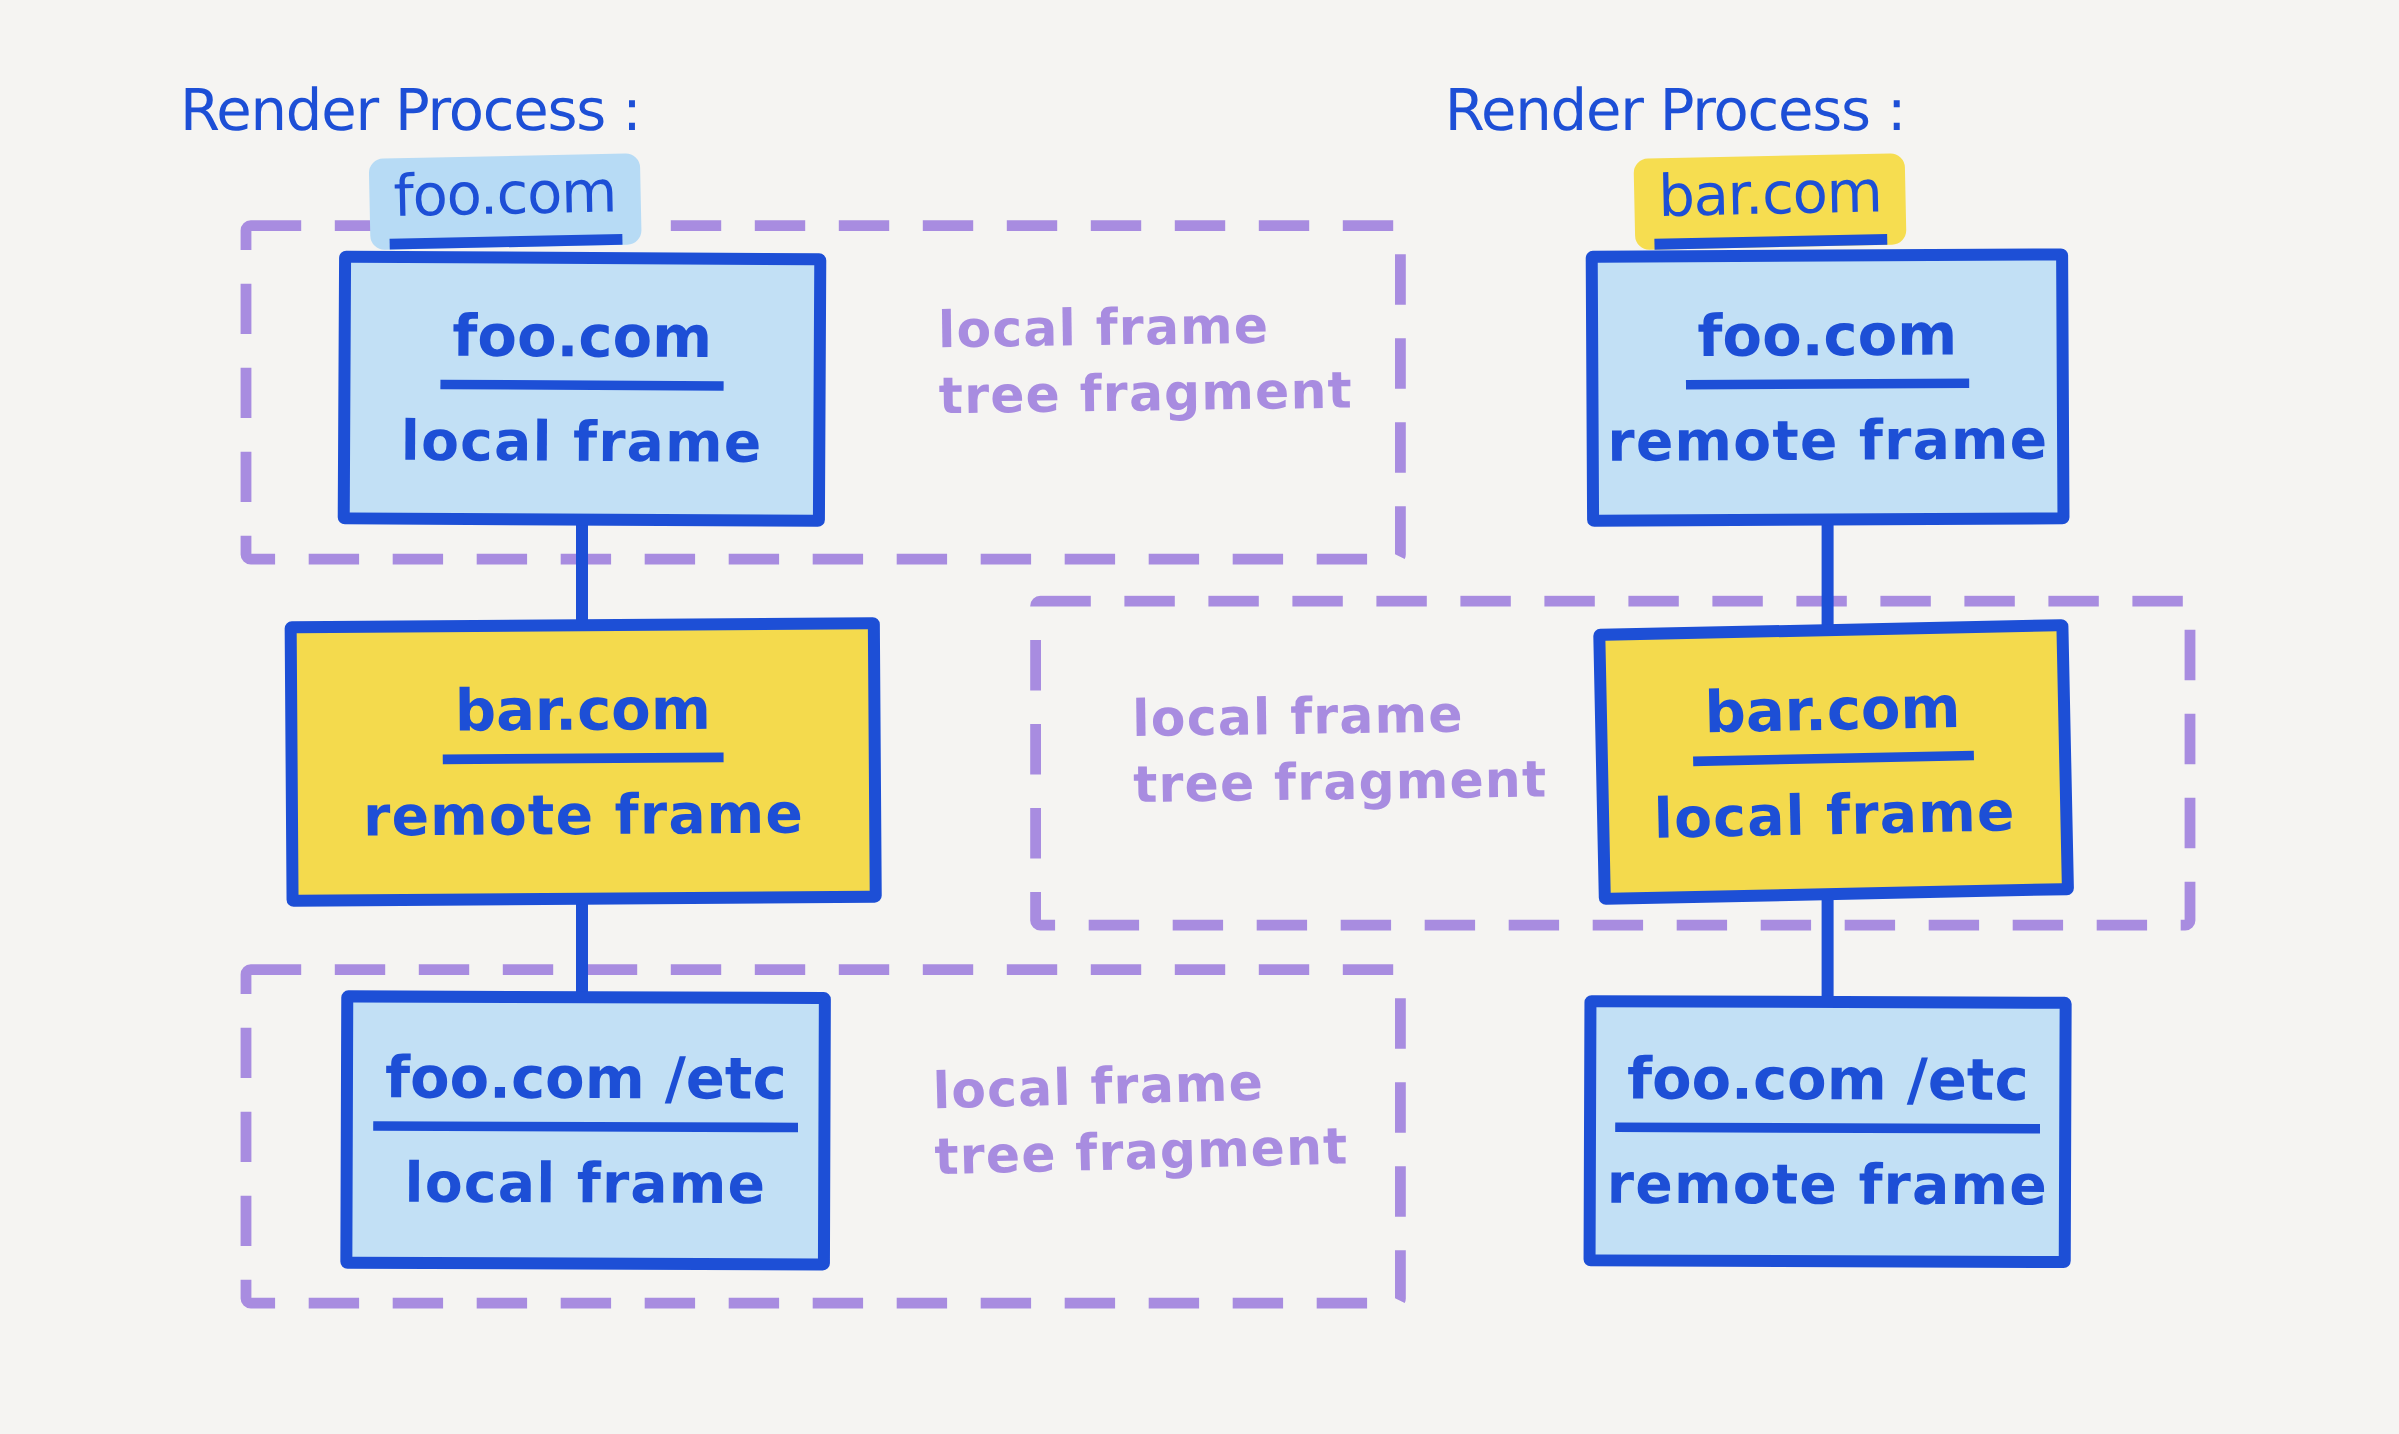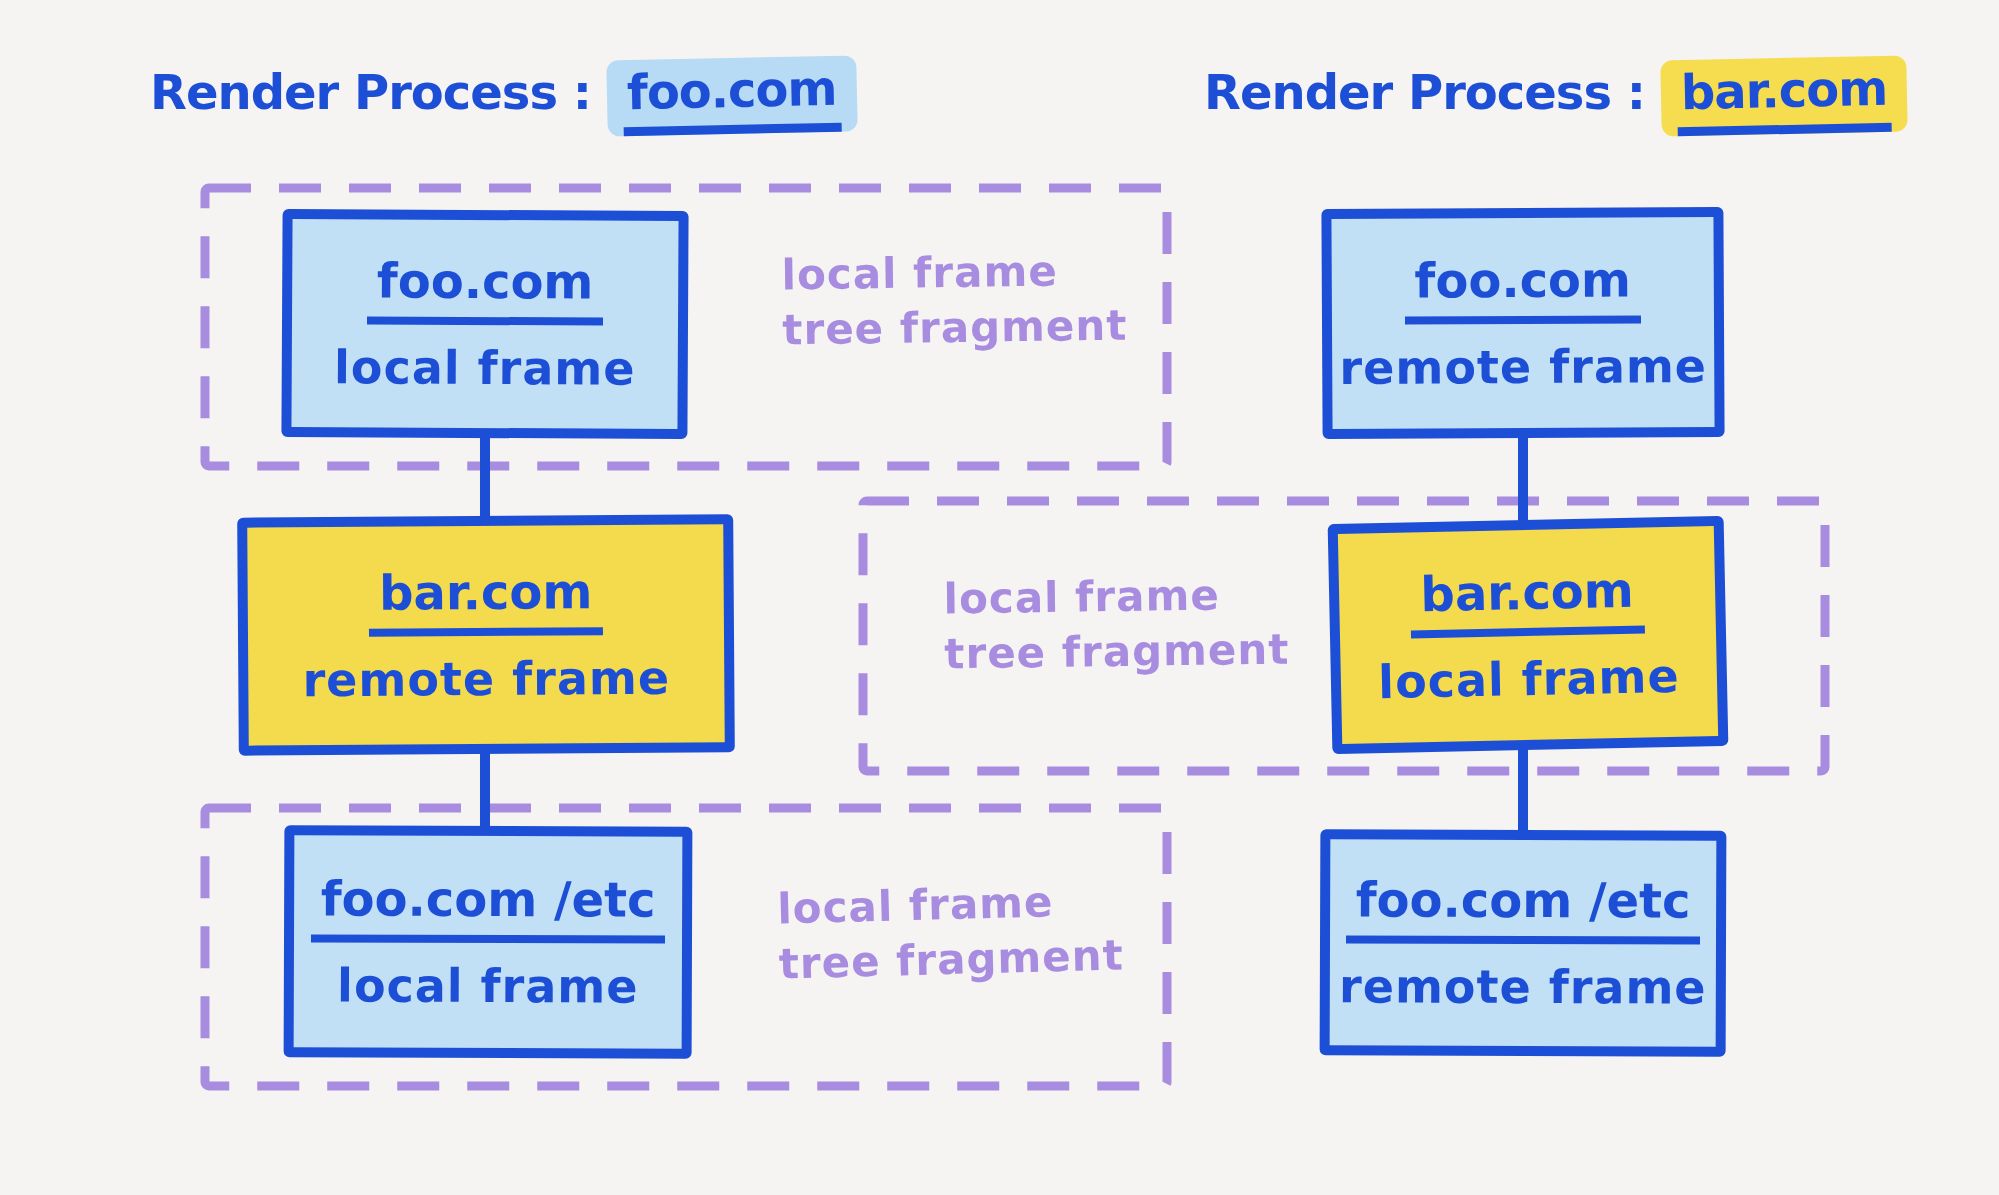--- a/index.html
+++ b/index.html
@@ -12,23 +12,23 @@
     --hl-yellow:#f6dd50;
   }
   *{box-sizing:border-box;}
   html,body{margin:0;padding:0;}
   body{
     width:1999px;height:1195px;position:relative;overflow:hidden;
     background:var(--bg);
     font-family:"DejaVu Sans", sans-serif;
   }
   .title{
-    position:absolute;display:flex;align-items:flex-start;gap:16px;
-    color:var(--blue);font-weight:bold;font-size:48px;letter-spacing:-1px;
-    white-space:nowrap;z-index:3;
+    position:absolute;display:flex;align-items:flex-end;gap:16px;
+    color:var(--blue);font-weight:normal;font-size:48px;letter-spacing:-1px;
+    white-space:nowrap;z-index:3;flex-direction:column;
   }
   .chip{
     display:inline-block;padding:4px 16px 0 16px;border-radius:12px;
     transform:rotate(-1.2deg);margin-top:-6px;
   }
   .chip-blue{background:var(--hl-blue);}
   .chip-yellow{background:var(--hl-yellow);}
   .chip-text{
     display:inline-block;border-bottom:9px solid var(--blue);
     padding:0 4px 7px 4px;

